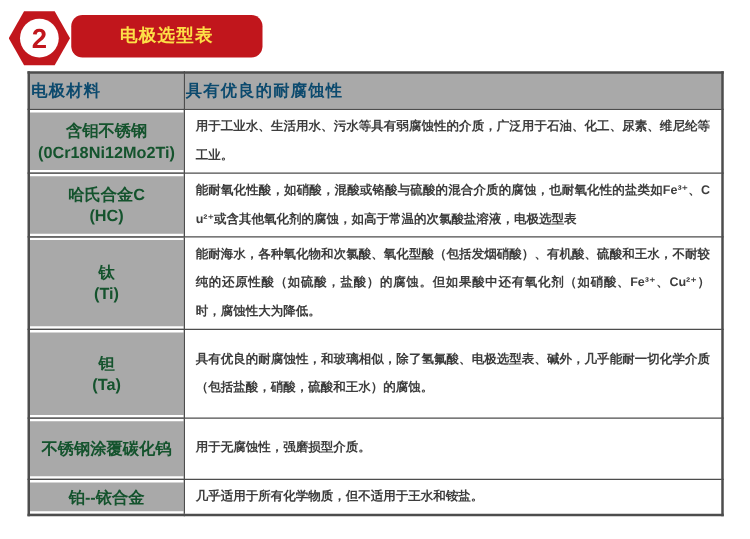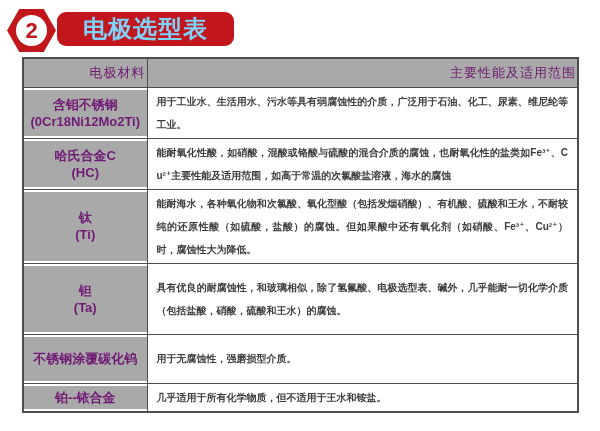--- a/index.html
+++ b/index.html
@@ -24,51 +24,51 @@
     background: #ffffff;
     display: flex; align-items: center; justify-content: center;
     font-weight: bold; font-size: 22px; color: #c1161c;
     line-height: 1;
   }
   .ribbon {
     position: absolute; left: 57px; top: 12px;
     height: 34px; min-width: 153px; box-sizing: border-box;
     background: #c1161c;
     border-radius: 9px;
-    color: #7dd3fc; font-weight: bold; font-size: 24px;
+    color: #fde047; font-weight: bold; font-size: 14px;
     display: flex; align-items: center; justify-content: center;
     padding: 0 26px;
     letter-spacing: 1px;
   }
 
   
   table.sel {
     position: absolute; left: 22px; top: 57px;
     width: 557px;
     border-collapse: collapse;
     table-layout: fixed;
     border: 2px solid #4d4d4d;
   }
   table.sel th, table.sel td {
     border: 1px solid #4d4d4d;
     box-sizing: border-box;
   }
   table.sel th {
     background: #a9a9a9;
-    color: #701a75;
-    font-weight: normal;
+    color: #0c4a6e;
+    font-weight: bold;
     font-size: 13px;
     height: 29px;
-    text-align: right;
+    text-align: left;
     letter-spacing: 1px;
   }
   col.c-mat { width: 124px; }
   td.mat {
     background: #a9a9a9;
-    color: #701a75;
+    color: #14532d;
     font-weight: bold;
     font-size: 13px;
     text-align: center;
     vertical-align: middle;
     line-height: 17px;
     box-shadow: inset 0 2px 0 #ffffff, inset 0 -2px 0 #ffffff;
     padding: 4px 2px;
     word-break: break-all;
   }
   td.desc {
@@ -101,37 +101,37 @@
   <div class="ribbon">电极选型表</div>
 
   <table class="sel">
     <colgroup>
       <col class="c-mat">
         <col class="c-desc">
     </colgroup>
     <thead>
       <tr>
         <th>电极材料</th>
-        <th>主要性能及适用范围</th>
+        <th>具有优良的耐腐蚀性</th>
       </tr>
     </thead>
     <tbody>
         <tr>
           <td class="mat">
             <div>含钼不锈钢</div>
             <div>(0Cr18Ni12Mo2Ti)</div>
           </td>
           <td class="desc">用于工业水、生活用水、污水等具有弱腐蚀性的介质，广泛用于石油、化工、尿素、维尼纶等工业。</td>
         </tr>
         <tr>
           <td class="mat">
             <div>哈氏合金C</div>
             <div>(HC)</div>
           </td>
-          <td class="desc">能耐氧化性酸，如硝酸，混酸或铬酸与硫酸的混合介质的腐蚀，也耐氧化性的盐类如Fe³⁺、Cu²⁺主要性能及适用范围，如高于常温的次氯酸盐溶液，海水的腐蚀</td>
+          <td class="desc">能耐氧化性酸，如硝酸，混酸或铬酸与硫酸的混合介质的腐蚀，也耐氧化性的盐类如Fe³⁺、Cu²⁺或含其他氧化剂的腐蚀，如高于常温的次氯酸盐溶液，电极选型表</td>
         </tr>
         <tr>
           <td class="mat">
             <div>钛</div>
             <div>(Ti)</div>
           </td>
           <td class="desc">能耐海水，各种氧化物和次氯酸、氧化型酸（包括发烟硝酸）、有机酸、硫酸和王水，不耐较纯的还原性酸（如硫酸，盐酸）的腐蚀。但如果酸中还有氧化剂（如硝酸、Fe³⁺、Cu²⁺）时，腐蚀性大为降低。</td>
         </tr>
         <tr>
           <td class="mat">

